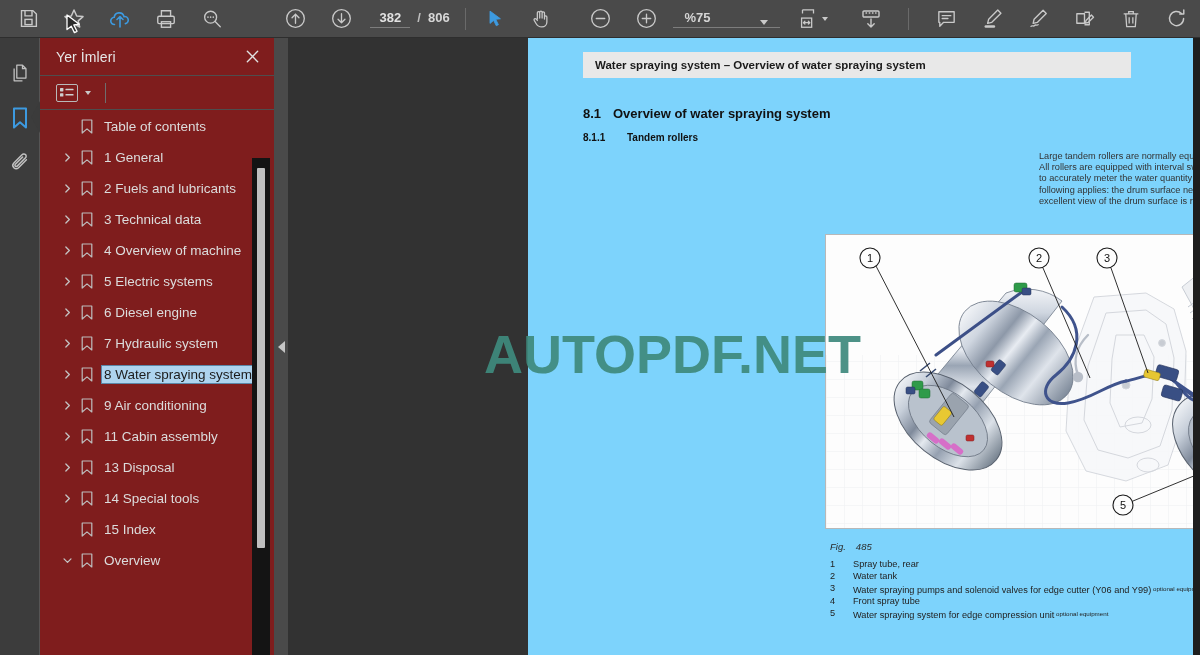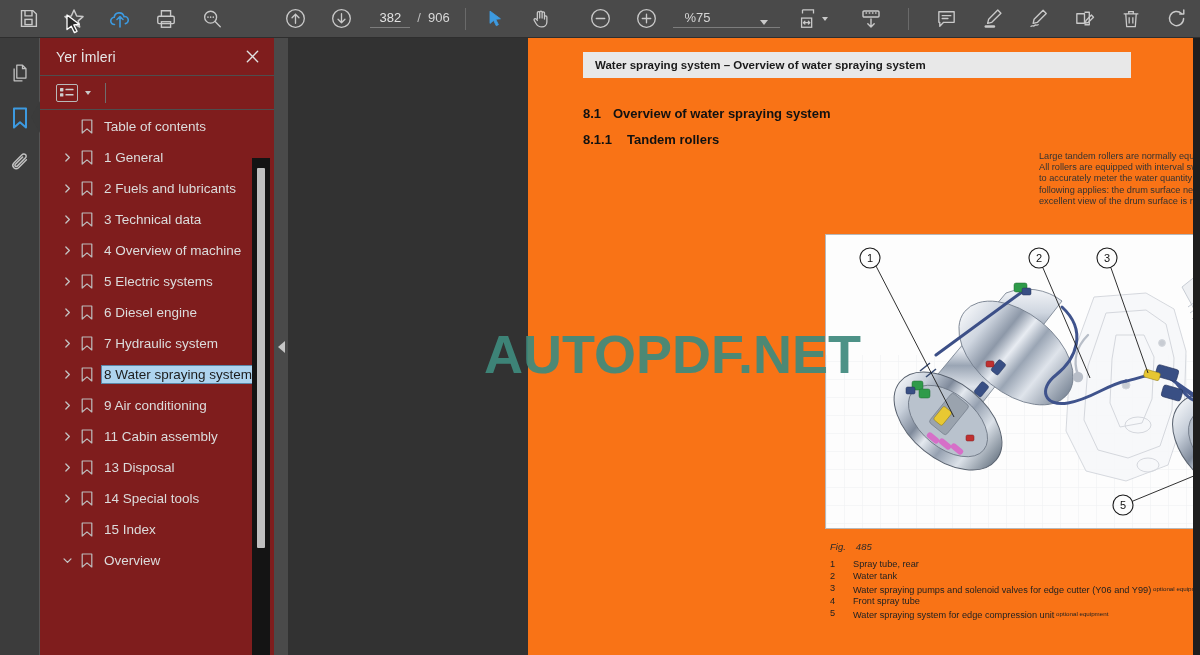--- a/index.html
+++ b/index.html
@@ -12,21 +12,21 @@
   #app { position: relative; width: 1200px; height: 655px; }
 
   
   .toolbar {
     position: absolute; top: 0; left: 0;
     width: 1200px; height: 38px;
     background: #4a4a4a;
     display: flex; align-items: center;
     border-bottom: 1px solid #2e2e2e;
   }
-  .tb-group { display: flex; align-items: center; height: 100%; }
+  .tb-group { display: flex; align-items: center; height: 100%; font-weight: bold; }
   .tb-btn {
     width: 46px; height: 38px;
     display: flex; align-items: center; justify-content: center;
     cursor: pointer;
   }
   .tb-sep {
     width: 1px; height: 22px; background: #6a6a6a; margin: 0 6px;
   }
   .tb-spacer-a { width: 70px; }
   .tb-spacer-b { width: 18px; }
@@ -185,21 +185,21 @@
   
   .viewer {
     position: absolute; left: 288px; top: 38px;
     width: 905px; height: 617px;
     background: #323232;
     overflow: hidden;
   }
   .page {
     position: absolute; left: 240px; top: 0;
     width: 665px; height: 617px;
-    background: #f97316;
+    background: #7dd3fc;
   }
   .rightedge {
     position: absolute; left: 1193px; top: 38px;
     width: 7px; height: 617px;
     background: #1e1e1e;
   }
 
   
   .doc { position: absolute; inset: 0; padding: 0; }
   .runhead {
@@ -213,21 +213,21 @@
     font-size: 11.5px; font-weight: bold; color: #1a1a1a;
     font-family: "Liberation Sans", sans-serif;
   }
   .h1 {
     position: absolute; left: 55px; top: 68px;
     font-size: 13px; font-weight: bold; color: #111;
   }
   .h1 .num { display: inline-block; min-width: 30px; }
   .h2 {
     position: absolute; left: 55px; top: 94px;
-    font-size: 13px; font-weight: bold; color: #111;
+    font-size: 10px; font-weight: bold; color: #111;
   }
   .h2 .num { display: inline-block; min-width: 44px; }
   .body-col {
     position: absolute; left: 511px; top: 113px;
     width: 342px;
     font-size: 9.2px; line-height: 11.2px;
     color: #333; text-align: left;
   }
   .figbox {
     position: absolute; left: 297px; top: 196px;
@@ -337,21 +337,21 @@
         <span class="ico">
           <svg width="23" height="23" viewBox="0 0 24 24" fill="none" stroke="#c9c9c9" stroke-width="1.4">
             <circle cx="12" cy="12" r="9.2"></circle>
               <path d="M12 7v9.4M12 16.4l-3.6-3.7M12 16.4l3.6-3.7" stroke-linecap="round" stroke-linejoin="round"></path>
           </svg>
         </span>
       </div>
       <div class="pagefield">
         <span class="pagenum">382</span>
         <span class="pagesep">/</span>
-        <span class="pagetotal">906</span>
+        <span class="pagetotal">806</span>
       </div>
     </div>
 
     <div class="tb-spacer-b"></div>
     <div class="tb-sep"></div>
 
     <div class="tb-group">
       <div class="tb-btn">
         <span class="ico">
           <svg width="20" height="20" viewBox="0 0 24 24" fill="#3d9ae0" stroke="#3d9ae0" stroke-width="1">

